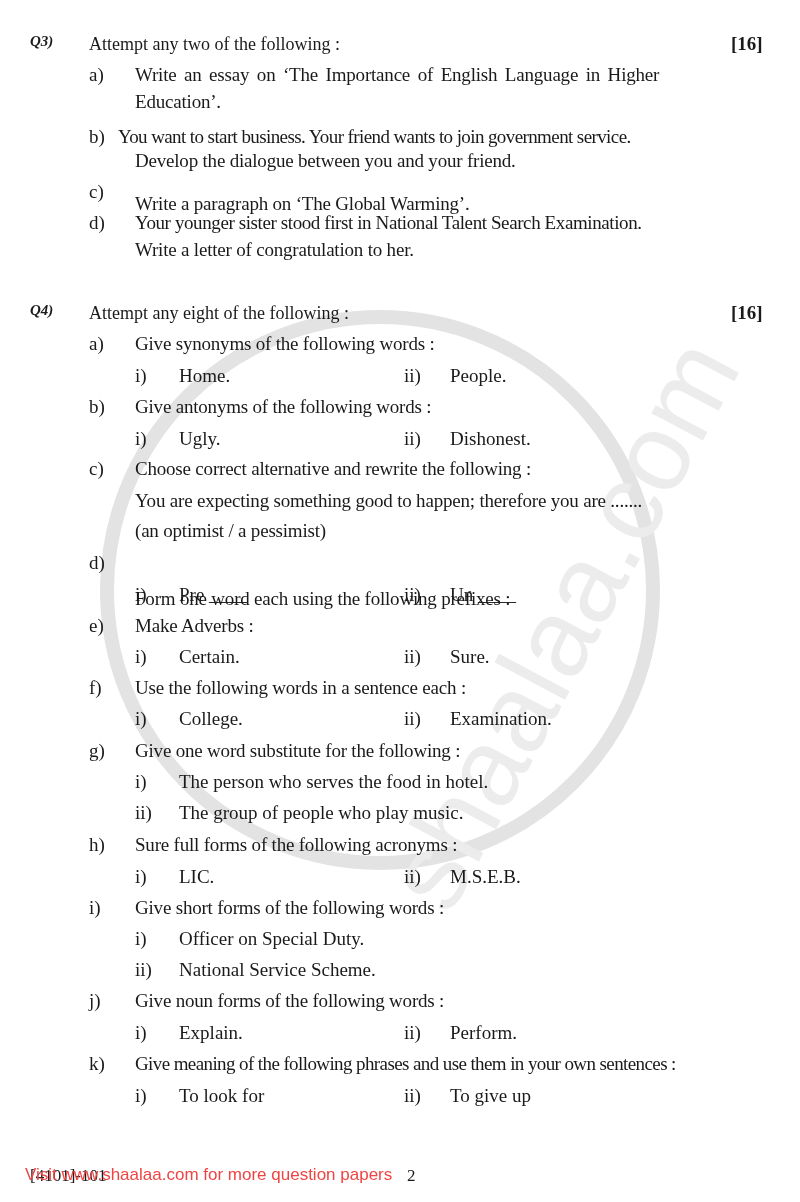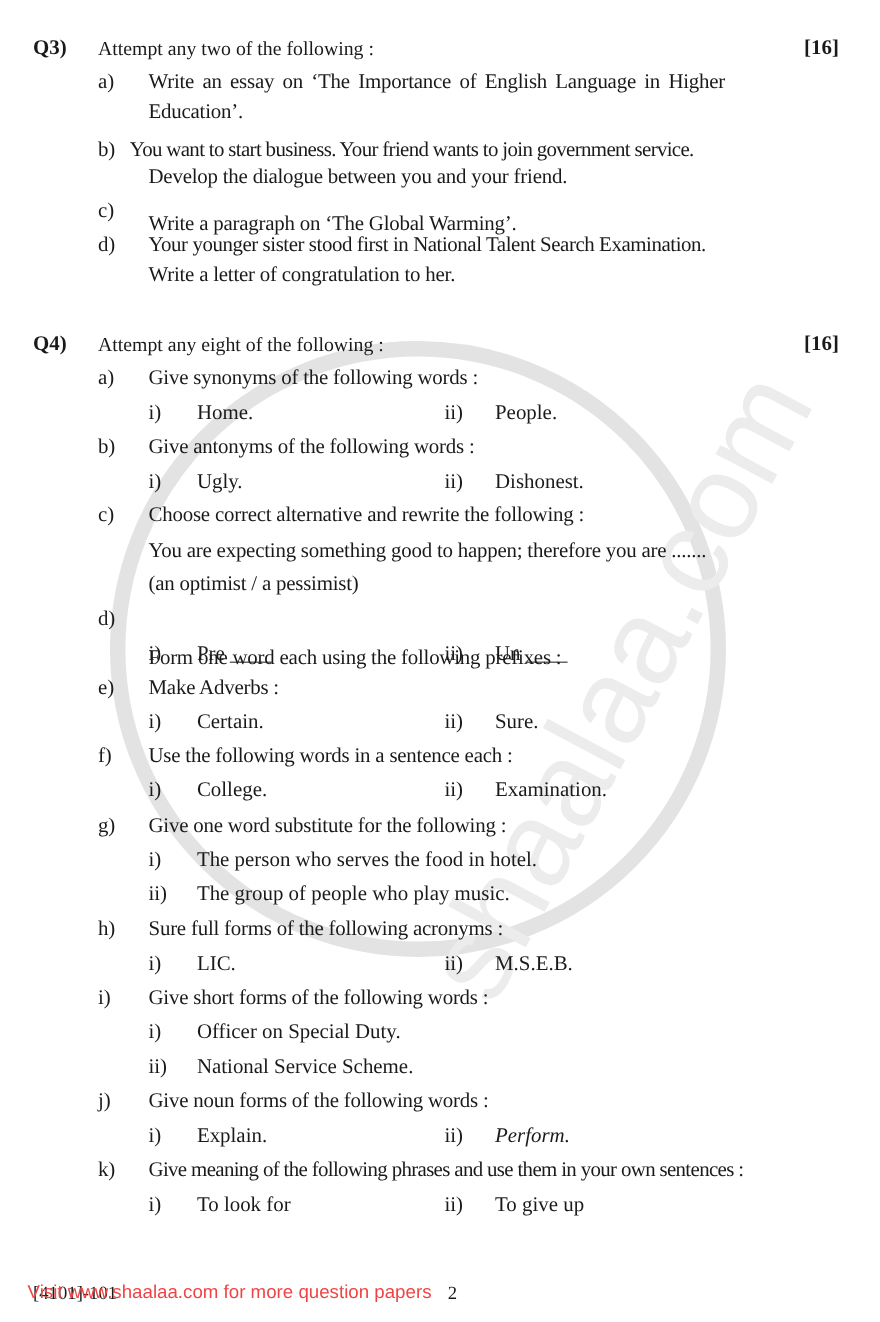--- a/index.html
+++ b/index.html
@@ -1,19 +1,19 @@
 <!DOCTYPE html>
 <html><head>
 <meta charset="utf-8">
 <style>
   html, body { margin:0; padding:0; background:#fff; }
   body { width:800px; height:1202px; position:relative; overflow:hidden;
          font-family:"Liberation Serif", "DejaVu Serif", serif; color:#1a1a1a; }
   .abs { position:absolute; white-space:nowrap; }
-  .qnum { font-weight:bold; font-size:19px; }
+  .qnum { font-weight:bold; font-style:italic; font-size:15px; }
   .qtxt { font-size:18px; }
   .marks { font-weight:bold; font-size:19px; }
   .lbl { font-size:19px; }
   .txt { font-size:19px; letter-spacing:-0.2px; }
   .sub { font-size:19px; }
   .footer { font-family:"Liberation Sans", "DejaVu Sans", sans-serif; font-size:17px; }
   .watermark-circle { position:absolute; left:100px; top:310px; width:560px; height:560px;
     border:14px solid #e3e3e3; border-radius:50%; box-sizing:border-box; }
   .watermark-text { position:absolute; left:250px; top:560px; font-family:"Liberation Sans", sans-serif;
     font-size:110px; color:#ececec; transform:rotate(-62deg); transform-origin:center; white-space:nowrap; }
@@ -109,21 +109,21 @@
   <span class="abs sub" style="left:135px;top:928px;">i)</span>
   <span class="abs sub" style="left:179px;top:928px;">Officer on Special Duty.</span>
   <span class="abs sub" style="left:135px;top:959px;">ii)</span>
   <span class="abs sub" style="left:179px;top:959px;">National Service Scheme.</span>
 
   <span class="abs lbl" style="left:89px;top:990px;">j)</span>
   <span class="abs txt" style="left:135px;top:990px;">Give noun forms of the following words :</span>
   <span class="abs sub" style="left:135px;top:1022px;">i)</span>
   <span class="abs sub" style="left:179px;top:1022px;">Explain.</span>
   <span class="abs sub" style="left:404px;top:1022px;">ii)</span>
-  <span class="abs sub" style="left:450px;top:1022px;font-style:italic;">Perform.</span>
+  <span class="abs sub" style="left:450px;top:1022px;">Perform.</span>
 
   <span class="abs lbl" style="left:89px;top:1053px;">k)</span>
   <span class="abs txt" style="left:135px;top:1053px;letter-spacing:-0.6px;">Give meaning of the following phrases and use them in your own sentences :</span>
   <span class="abs sub" style="left:135px;top:1085px;">i)</span>
   <span class="abs sub" style="left:179px;top:1085px;">To look for</span>
   <span class="abs sub" style="left:404px;top:1085px;">ii)</span>
   <span class="abs sub" style="left:450px;top:1085px;">To give up</span>
 </div>
 
 <span class="abs" style="left:30px;top:1166px;font-size:17px;">[4101]-101</span>

